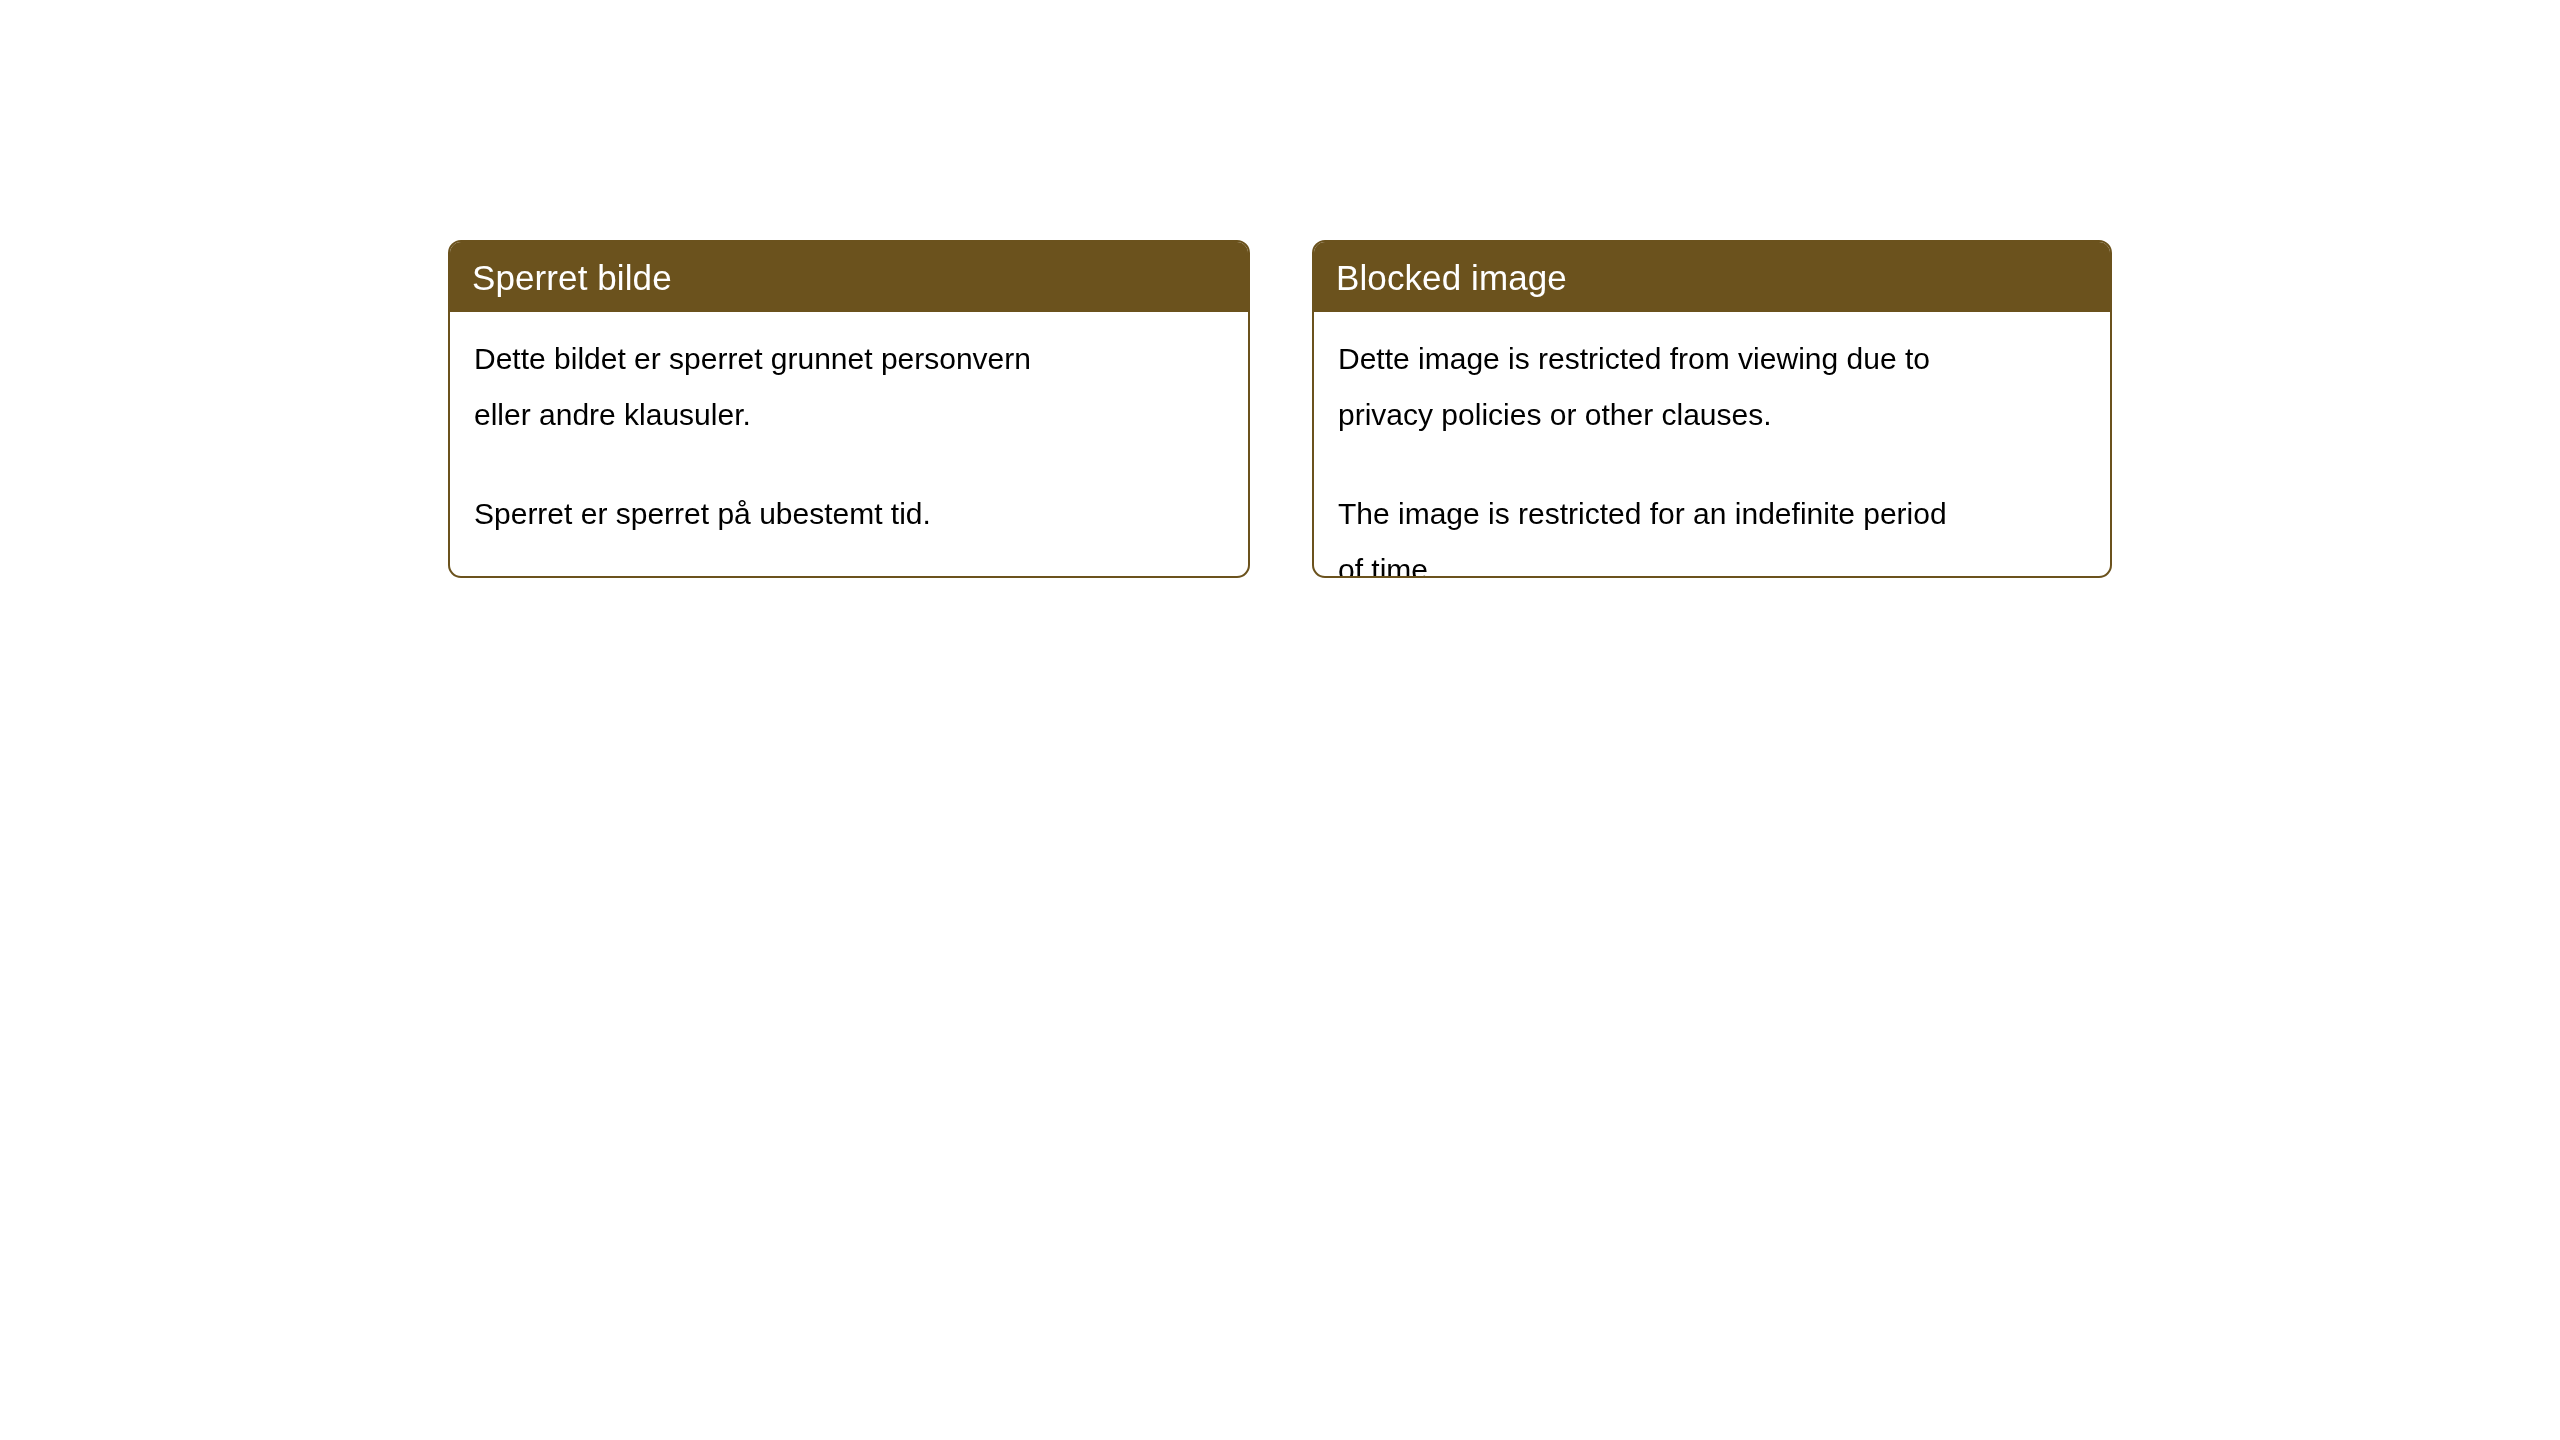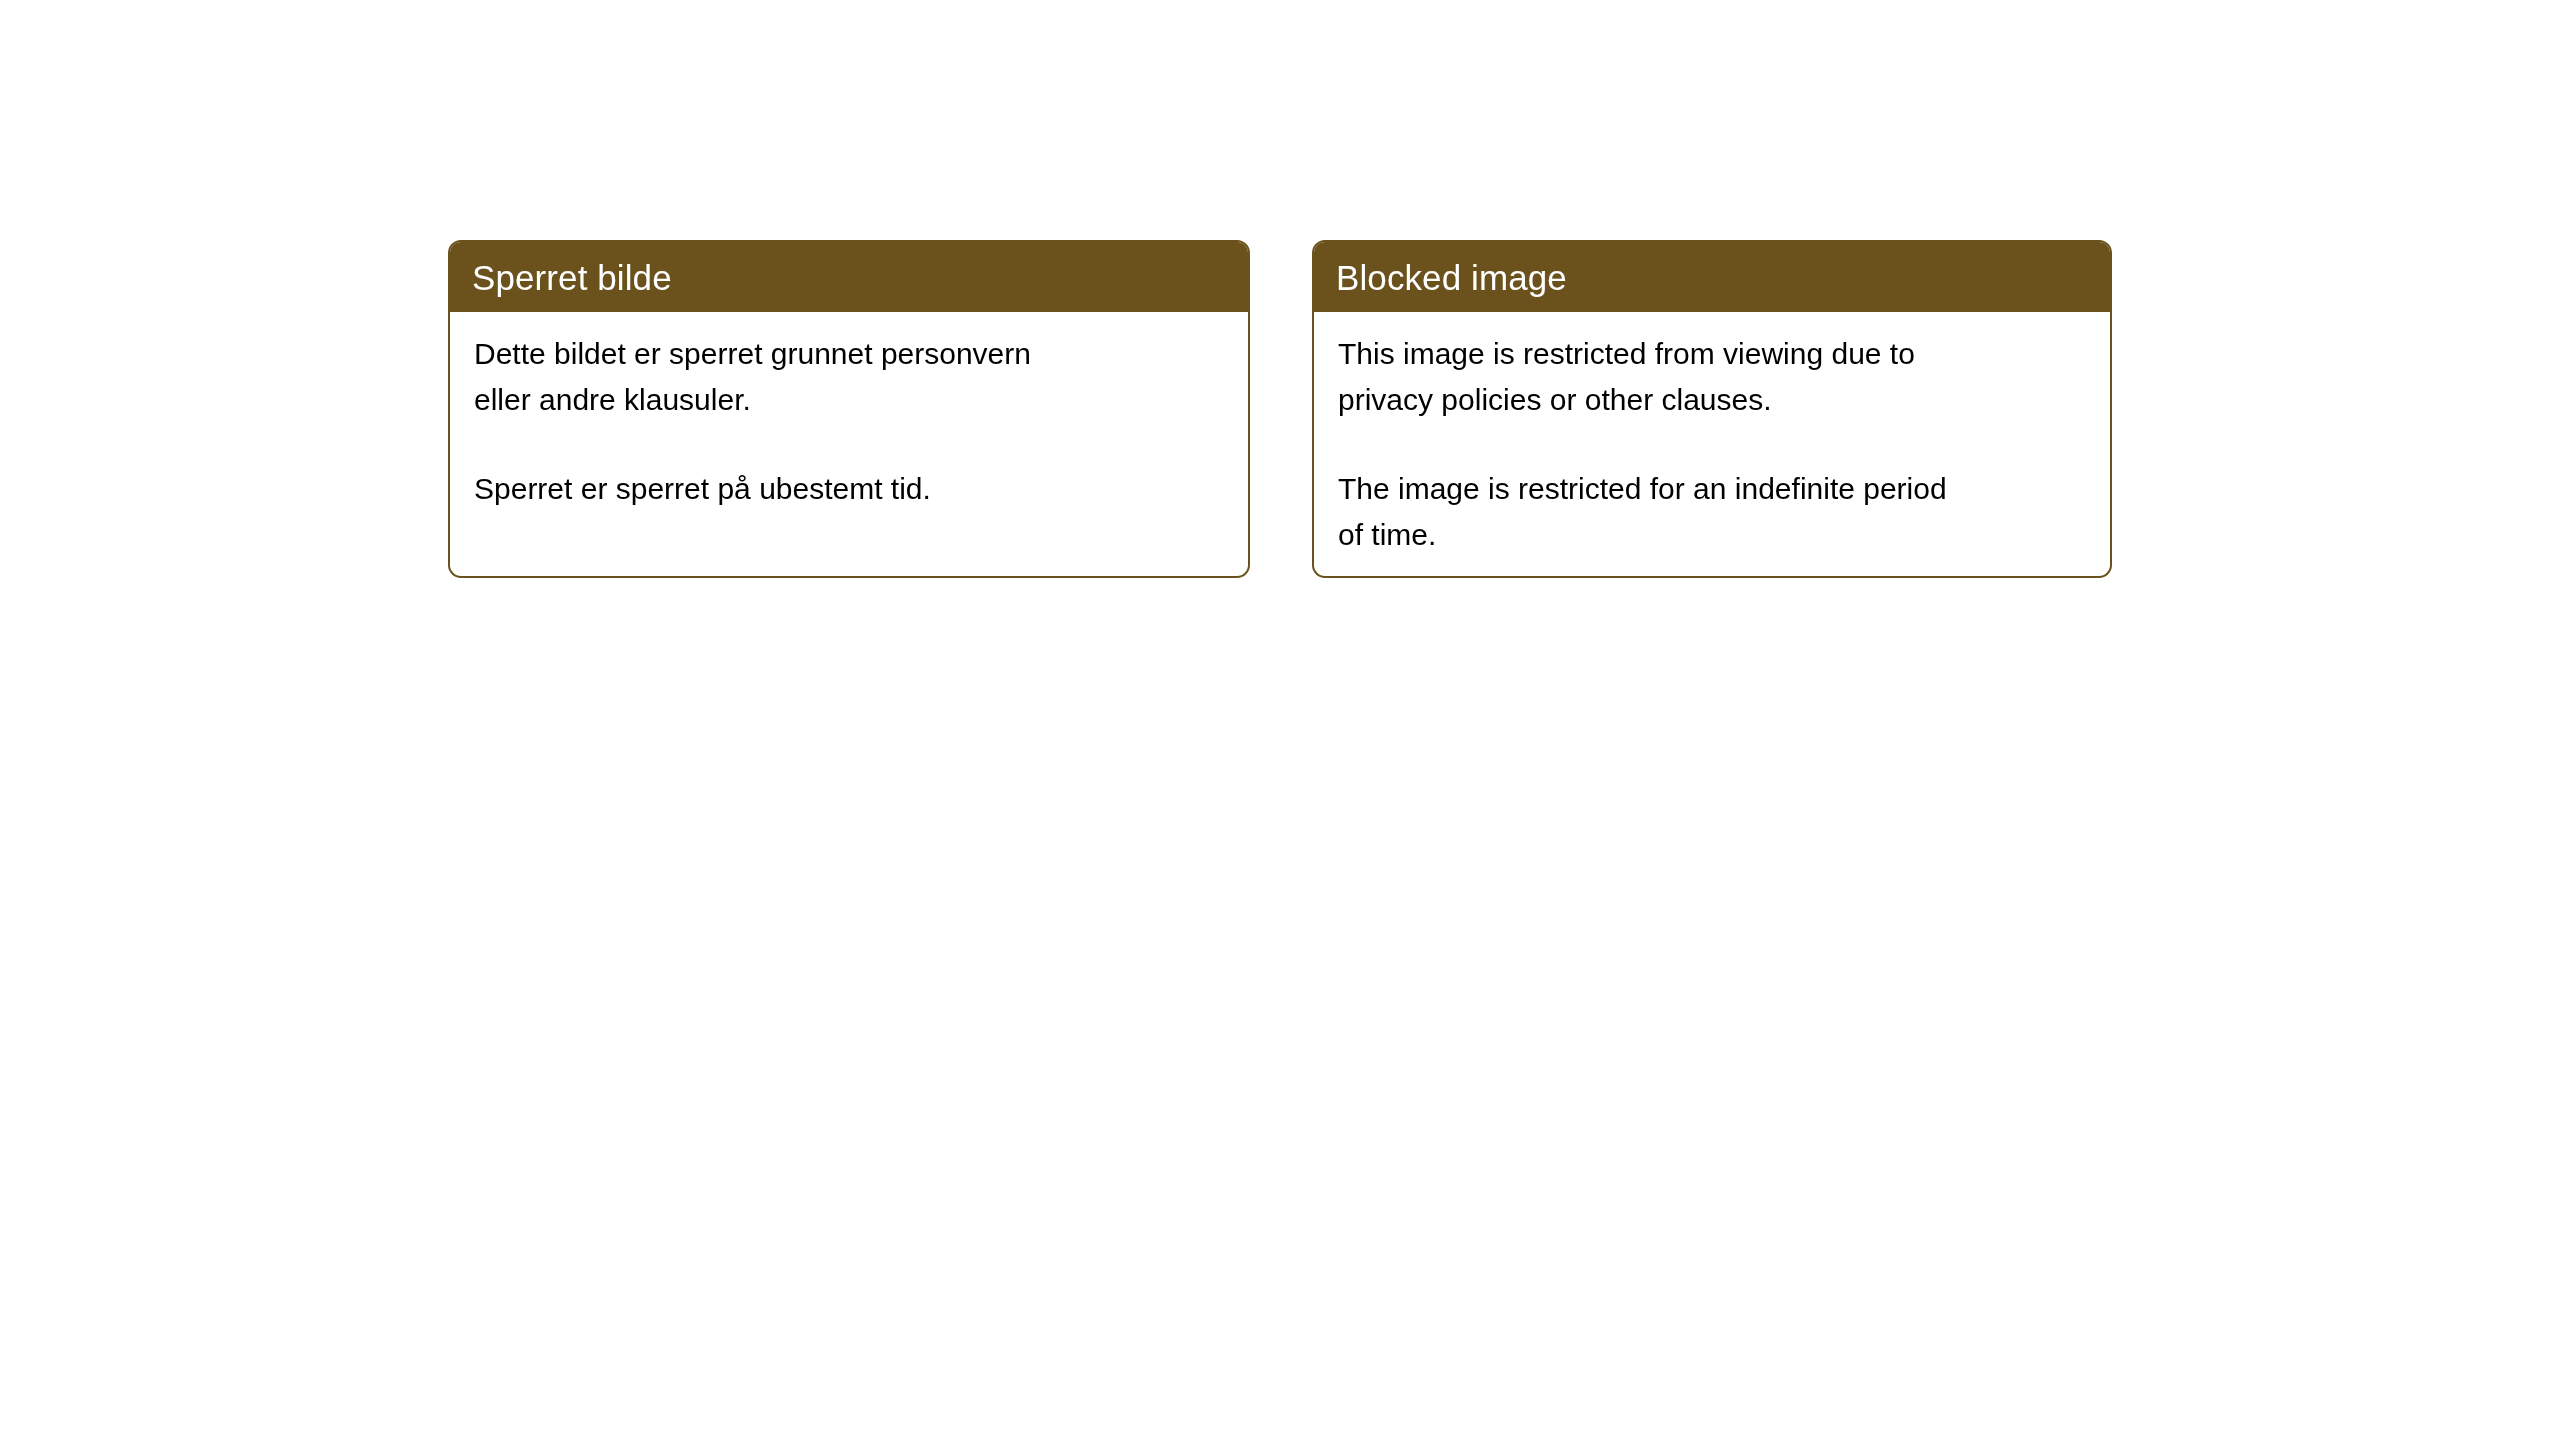--- a/index.html
+++ b/index.html
@@ -60,21 +60,21 @@
   }
 
   .card-body {
     box-sizing: border-box;
     padding: 19px 24px 0 24px;
     color: #000000;
   }
 
   .card-paragraph {
     font-size: 30px;
-    line-height: 46px;
+    line-height: 56px;
     color: #000000;
     margin: 0;
     white-space: pre-line;
   }
 
   .paragraph-gap {
     height: 43px;
   }
 </style>
 </head>
@@ -92,21 +92,21 @@
       <div class="paragraph-gap"></div>
       <p class="card-paragraph">Sperret er sperret på ubestemt tid.</p>
     </div>
   </div>
 
   <div class="card" id="card-en">
     <div class="card-header">
       <span class="card-title">Blocked image</span>
     </div>
     <div class="card-body">
-      <p class="card-paragraph">This image is restricted from viewing due to
+      <p class="card-paragraph">Dette image is restricted from viewing due to
 privacy policies or other clauses.</p>
       <div class="paragraph-gap"></div>
       <p class="card-paragraph">The image is restricted for an indefinite period
 of time.</p>
     </div>
   </div>
 
 </div>
 
 </body></html>

